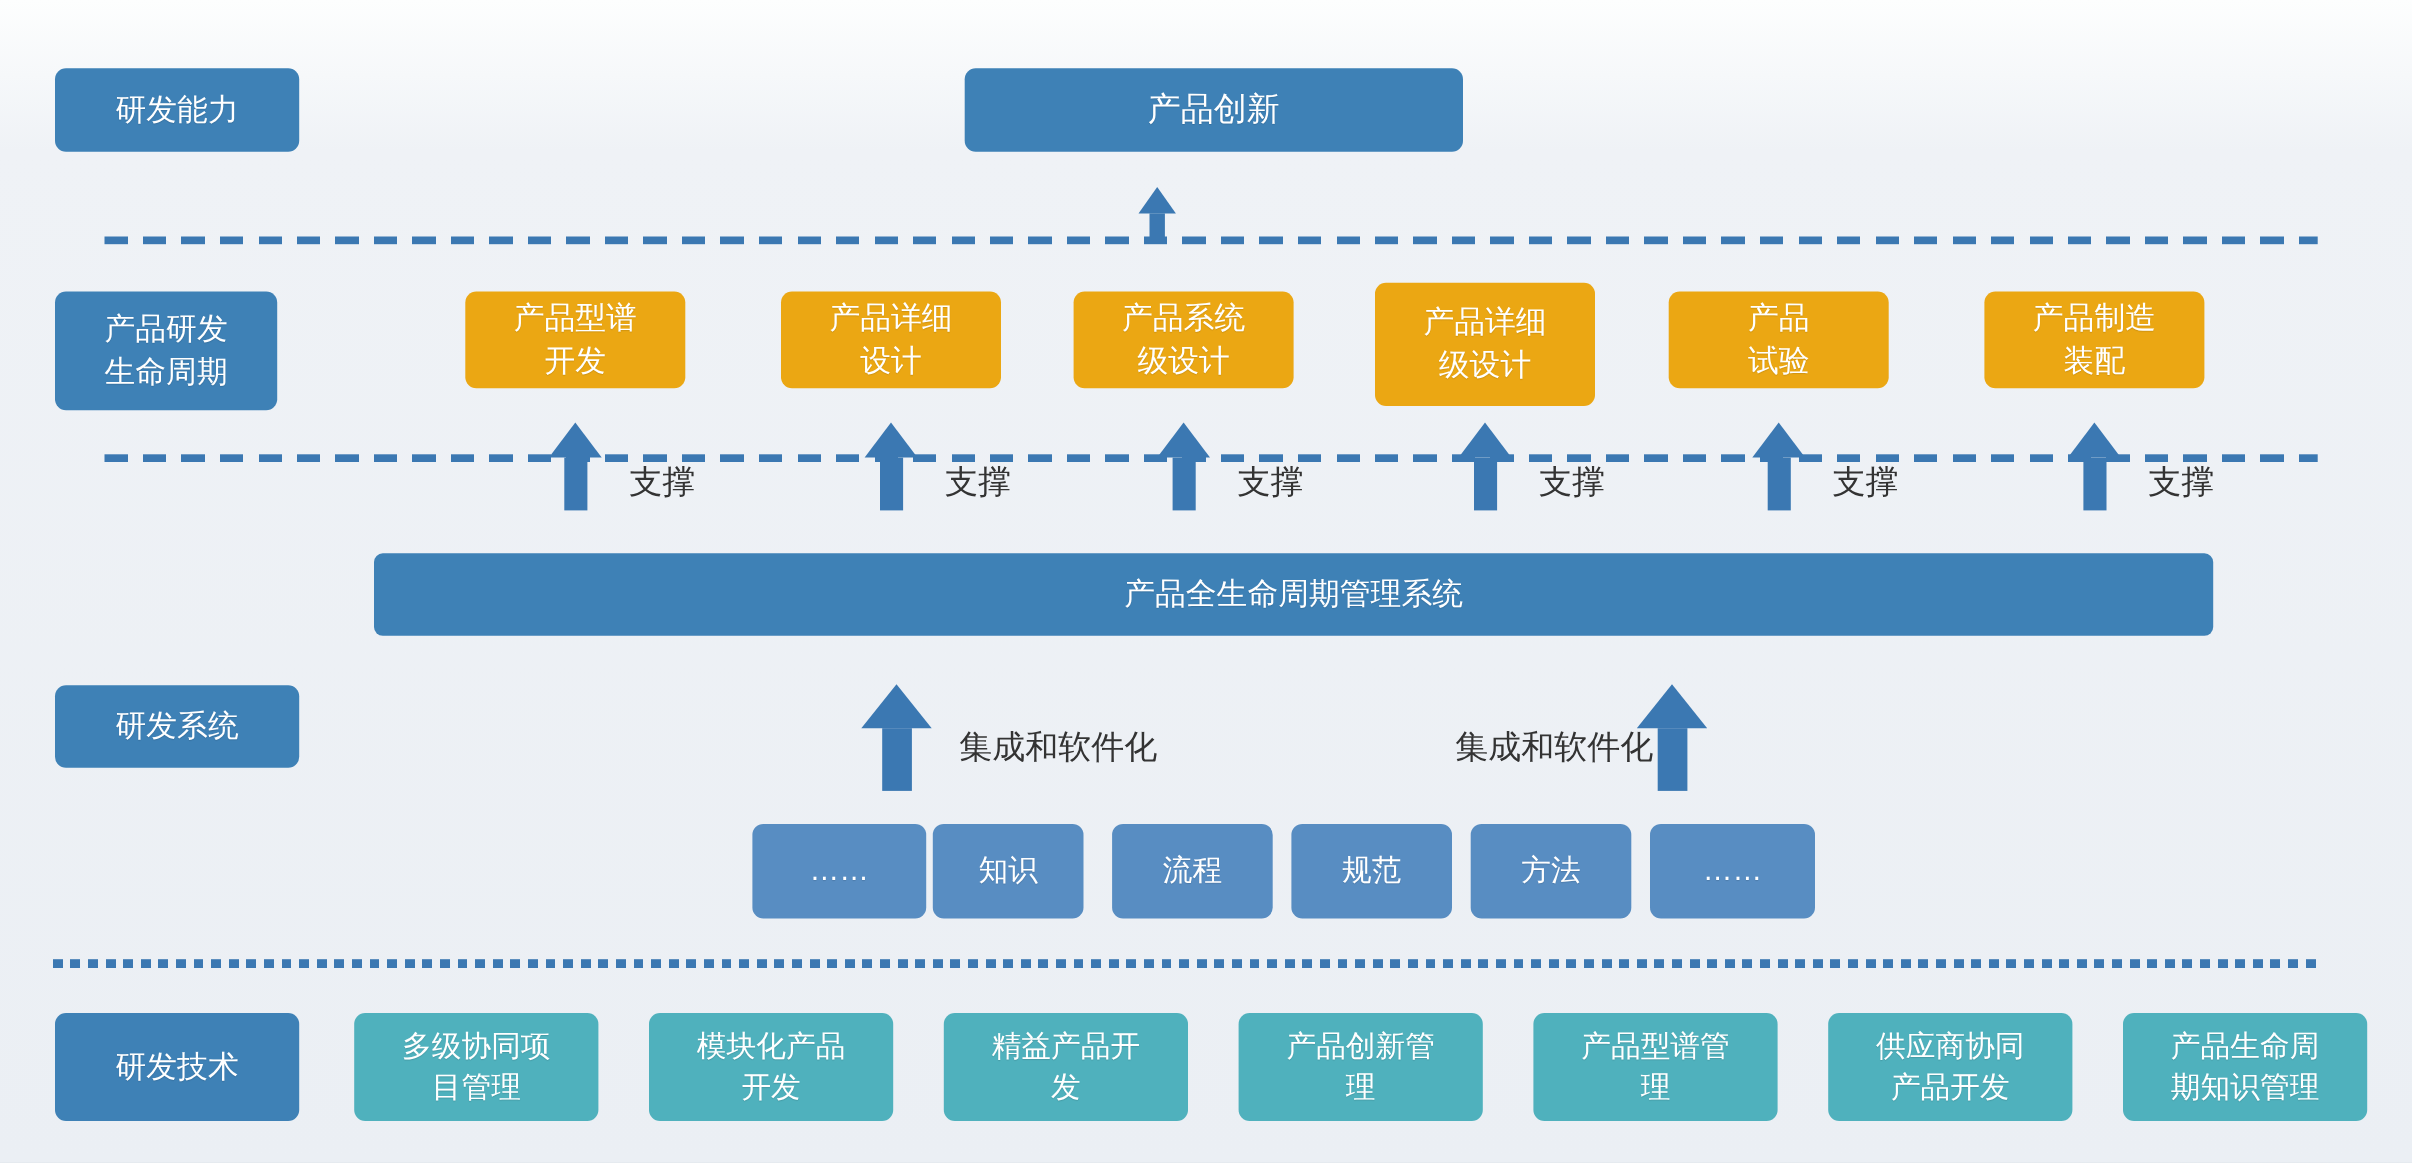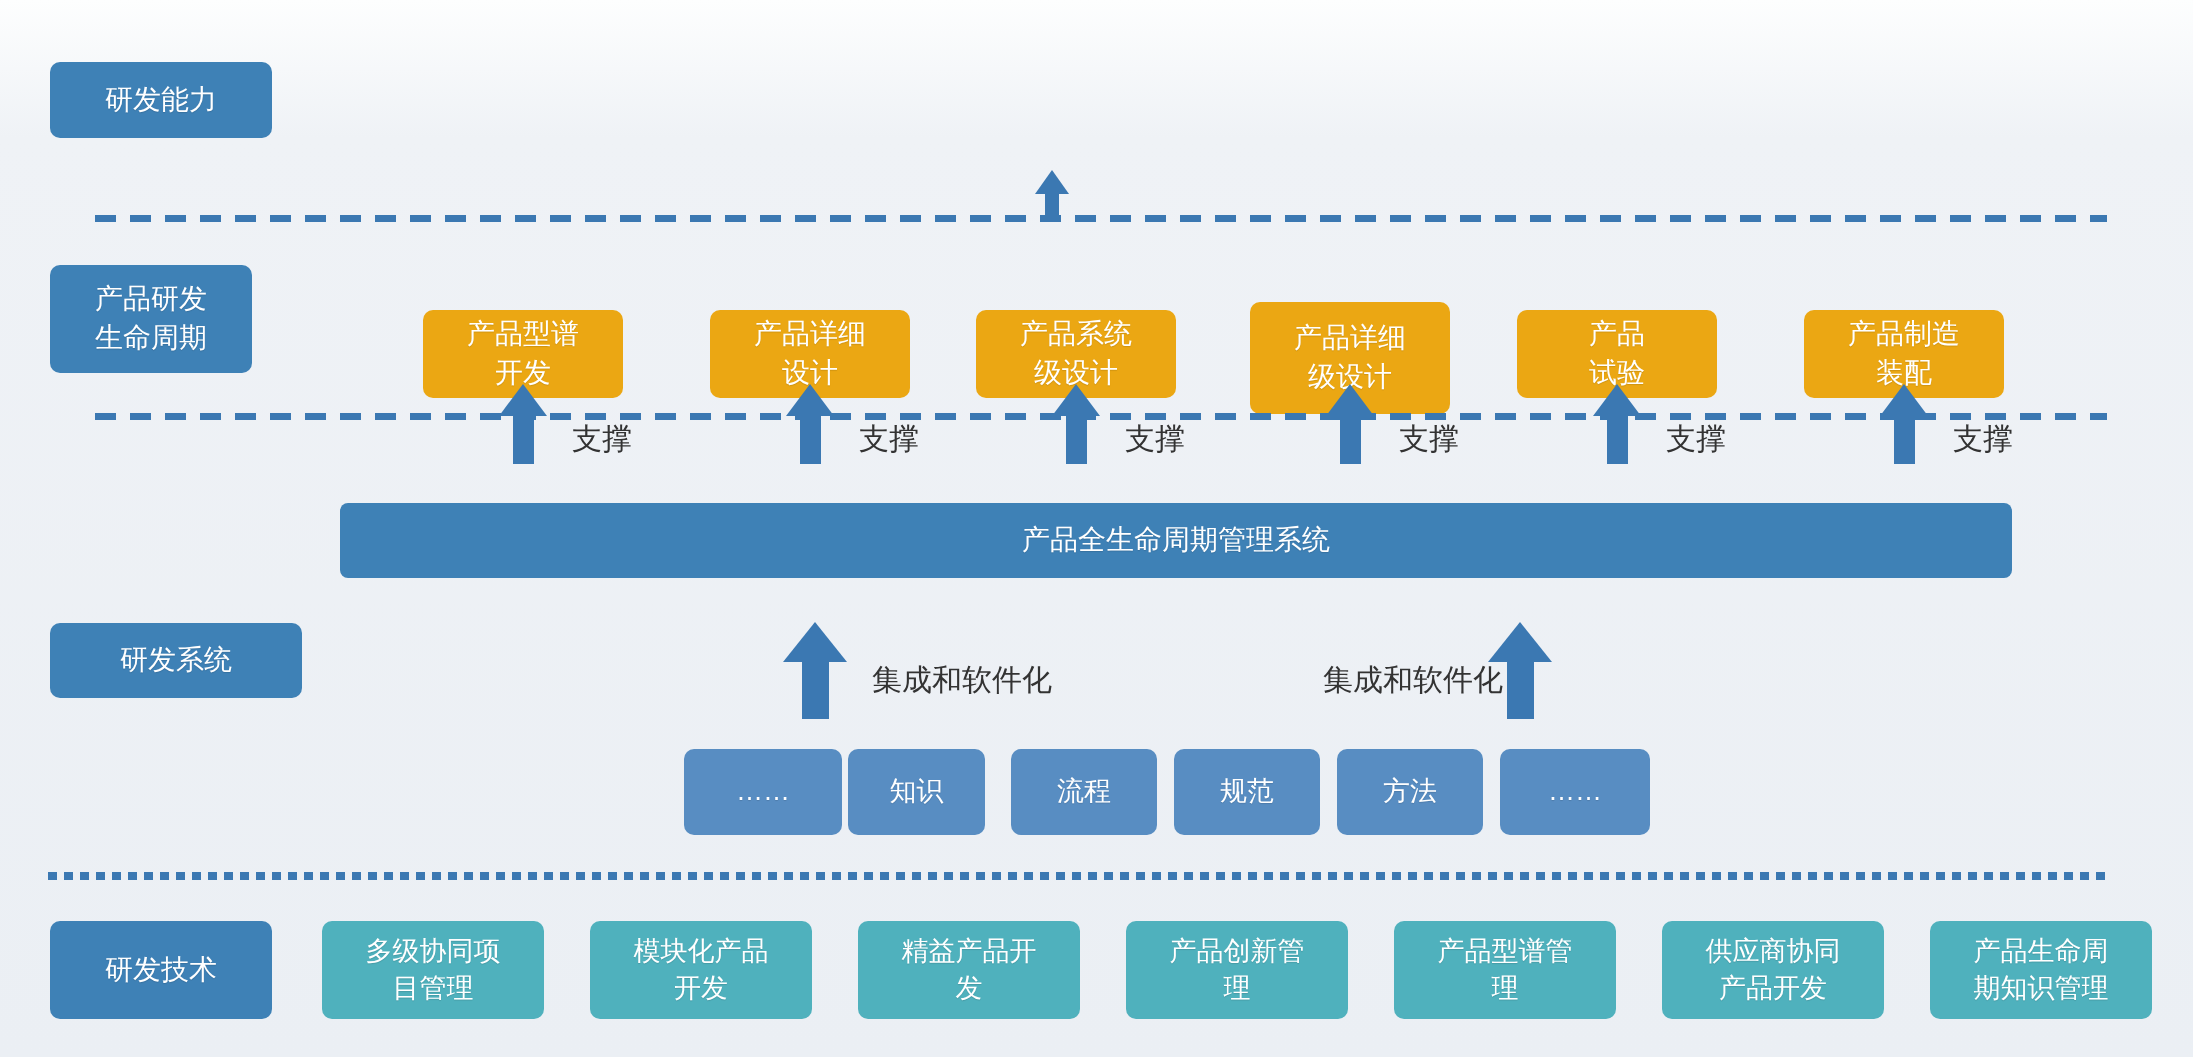--- a/index.html
+++ b/index.html
@@ -12,21 +12,21 @@
   }
   .box{
     position:absolute;
     display:flex;align-items:center;justify-content:center;
     color:#ffffff;text-align:center;white-space:pre-line;
     border-radius:10px;line-height:1.38;
     text-shadow:0 1px 1px rgba(0,0,0,0.12);
   }
   .blue{background:var(--primary-blue);}
   .lightblue{background:var(--light-blue);}
-  .orange{background:var(--orange);margin-top:45px;}
+  .orange{background:var(--orange);}
   .teal{background:var(--teal);}
   .fs27{font-size:27px;}
   .fs28{font-size:28px;border-radius:10px;}
   .fs30{font-size:30px;}
   .fs32{font-size:28px;}
   .dash{
     position:absolute;height:7px;
     background:repeating-linear-gradient(90deg,var(--dashed-line-blue) 0 21px,transparent 21px 35px);
   }
   .dots{
@@ -46,20 +46,21 @@
     position:absolute;color:var(--dark-text);
     font-size:30px;white-space:nowrap;line-height:1.2;margin-left:17px;
   }
 </style>
 </head>
 <body>
 
 <div class="canvas">
 
   <div class="box blue fs28" style="left:50px;top:62px;width:222px;height:76px">研发能力</div>
+  <div class="box blue fs30" style="left:877px;top:62px;width:453px;height:76px">产品创新</div>
 
   <div class="arrow arrow-sm" style="left:1035px;top:170px">
     <div class="head"></div>
     <div class="shaft"></div>
   </div>
 
   <div class="dash" style="left:95px;top:215px;width:2012px"></div>
 
   <div class="box blue fs28" style="left:50px;top:265px;width:202px;height:108px">产品研发
 生命周期</div>
@@ -110,21 +111,21 @@
   <div class="arrow arrow-md" style="left:1880px;top:384px">
     <div class="head"></div>
     <div class="shaft"></div>
   </div>
   <div class="note" style="left:1936px;top:421px">支撑</div>
 
   <div class="dash" style="left:95px;top:413px;width:2012px"></div>
 
   <div class="box blue fs32" style="left:340px;top:503px;width:1672px;height:75px;border-radius:8px">产品全生命周期管理系统</div>
 
-  <div class="box blue fs28" style="left:50px;top:623px;width:252px;height:75px">研发系统</div>
+  <div class="box blue fs28" style="left:50px;top:623px;width:222px;height:75px">研发系统</div>
 
   <div class="arrow arrow-lg" style="left:783px;top:622px">
     <div class="head"></div>
     <div class="shaft"></div>
   </div>
   <div class="note" style="left:855px;top:662px">集成和软件化</div>
 
   <div class="note" style="left:1281px;top:662px;width:205px;text-align:right">集成和软件化</div>
   <div class="arrow arrow-lg" style="left:1488px;top:622px">
     <div class="head"></div>

